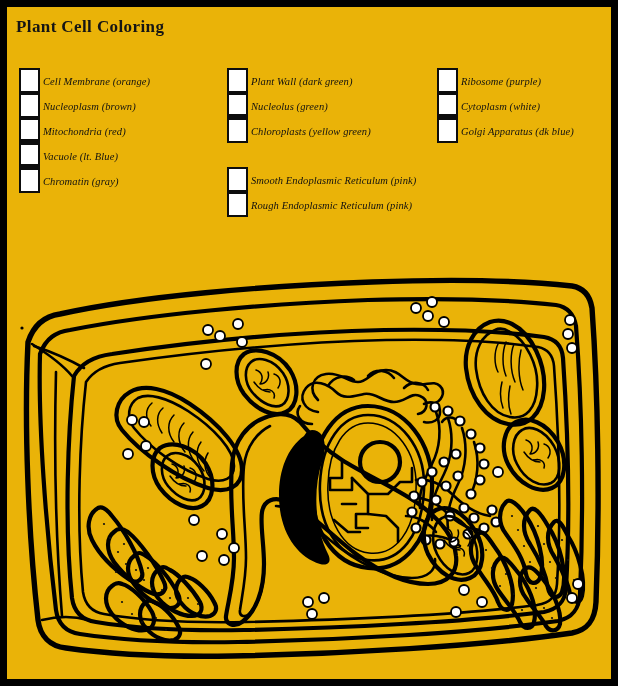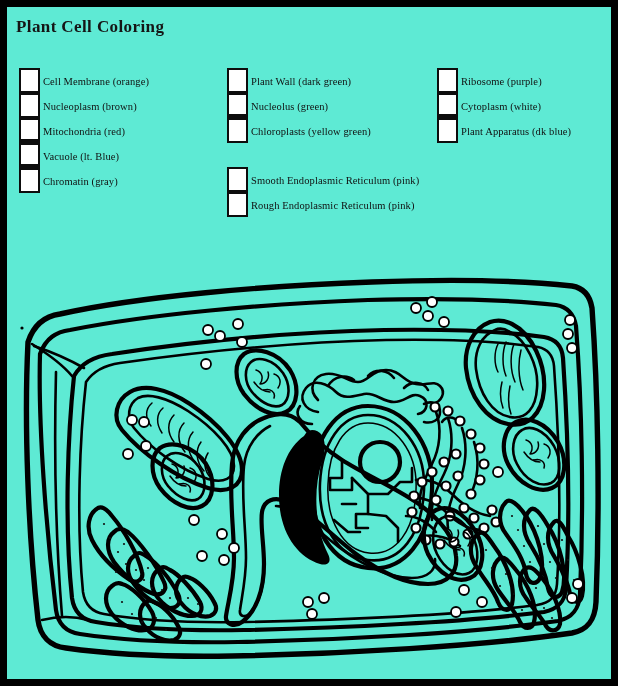--- a/index.html
+++ b/index.html
@@ -7,21 +7,21 @@
     padding: 0;
     background: #ffffff;
   }
   body {
     font-family: "Liberation Serif", "DejaVu Serif", serif;
   }
   #page {
     position: relative;
     width: 618px;
     height: 686px;
-    background: #5eead4;
+    background: #eab308;
     box-sizing: border-box;
     border: 7px solid #000000;
     overflow: hidden;
     padding-left: 21px;
   }
   #worksheet-title {
     position: absolute;
     left: 9px;
     top: 10px;
     font-size: 17px;
@@ -51,20 +51,21 @@
   .key-box.thick-bottom { border-bottom-width: 4px; }
   .key-label {
     position: absolute;
     left: 24px;
     top: 8px;
     white-space: nowrap;
     font-size: 10.5px;
     color: #101010;
     letter-spacing: 0.1px;
     font-family: "Liberation Serif", "DejaVu Serif", serif;
+    font-style: italic;
   }
   #cell-diagram {
     position: absolute;
     left: 5px;
     top: 265px;
     width: 600px;
     height: 405px;
   }
   #cell-diagram svg { display: block; }
   .ln { fill: none; stroke: #000; stroke-linecap: round; stroke-linejoin: round; }
@@ -156,21 +157,21 @@
         <span class="key-label">Ribosome (purple)</span>
       </div>
 
       <div class="key-row">
         <span class="key-box thick-bottom"></span>
         <span class="key-label">Cytoplasm (white)</span>
       </div>
 
       <div class="key-row">
         <span class="key-box"></span>
-        <span class="key-label">Plant Apparatus (dk blue)</span>
+        <span class="key-label">Golgi Apparatus (dk blue)</span>
       </div>
 
     </div>
   </div>
 
   <div id="cell-diagram">
     <svg width="600" height="405" viewBox="0 0 600 405" xmlns="http://www.w3.org/2000/svg">
 
       <g>
         <path class="ln xthick" d="M16 70 C 22 52, 34 44, 48 42 C 130 24, 250 14, 360 10 C 440 7, 505 8, 560 14 C 572 16, 578 24, 580 36 C 586 120, 588 230, 584 330 C 583 348, 576 358, 560 361 C 470 374, 330 382, 220 384 C 160 385, 96 382, 54 376 C 38 374, 28 364, 26 348 C 16 260, 12 150, 16 70 Z"></path>

